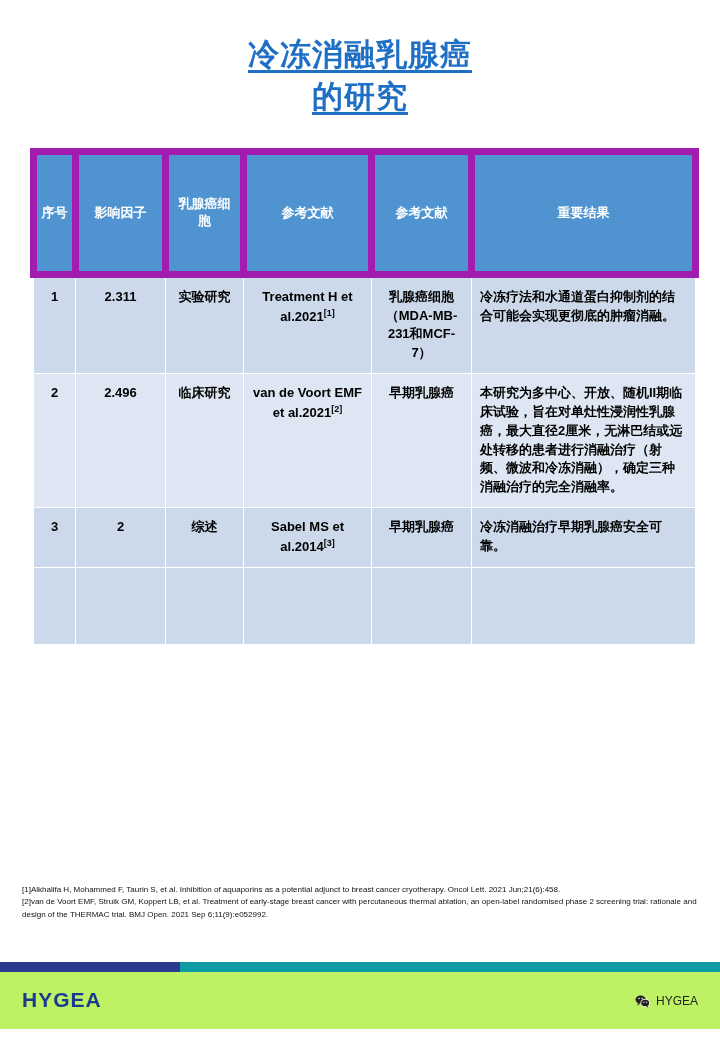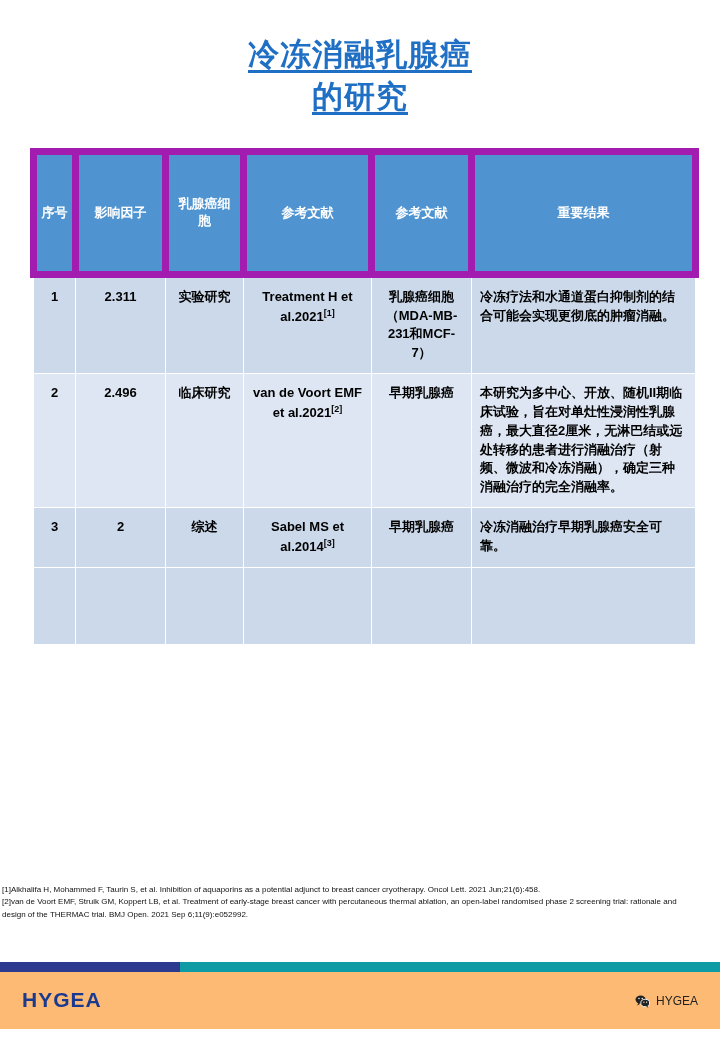--- a/index.html
+++ b/index.html
@@ -85,21 +85,21 @@
   sup {
     font-size: 9px;
     vertical-align: super;
   }
   .spacer-row td {
     height: 56px;
     border: 1px solid #ffffff;
   }
   .footnotes {
     position: absolute;
-    left: 2px;
+    left: 22px;
     top: 884px;
     width: 690px;
     font-size: 8px;
     color: #111111;
     line-height: 1.55;
     font-family: "Liberation Sans", sans-serif;
   }
   .footnotes div {
     white-space: nowrap;
   }
@@ -125,21 +125,21 @@
     width: 540px;
     height: 10px;
     background: #0f9ba4;
   }
   .footer {
     position: absolute;
     left: 0;
     top: 972px;
     width: 720px;
     height: 57px;
-    background: #fdba74;
+    background: #bef264;
   }
   .brand {
     position: absolute;
     left: 22px;
     top: 16px;
     font-size: 21px;
     font-weight: bold;
     color: #1a3a8f;
     letter-spacing: 1px;
   }

